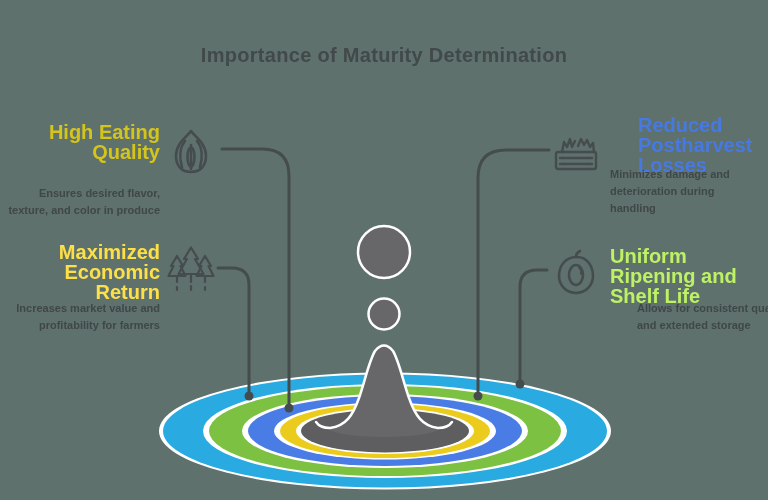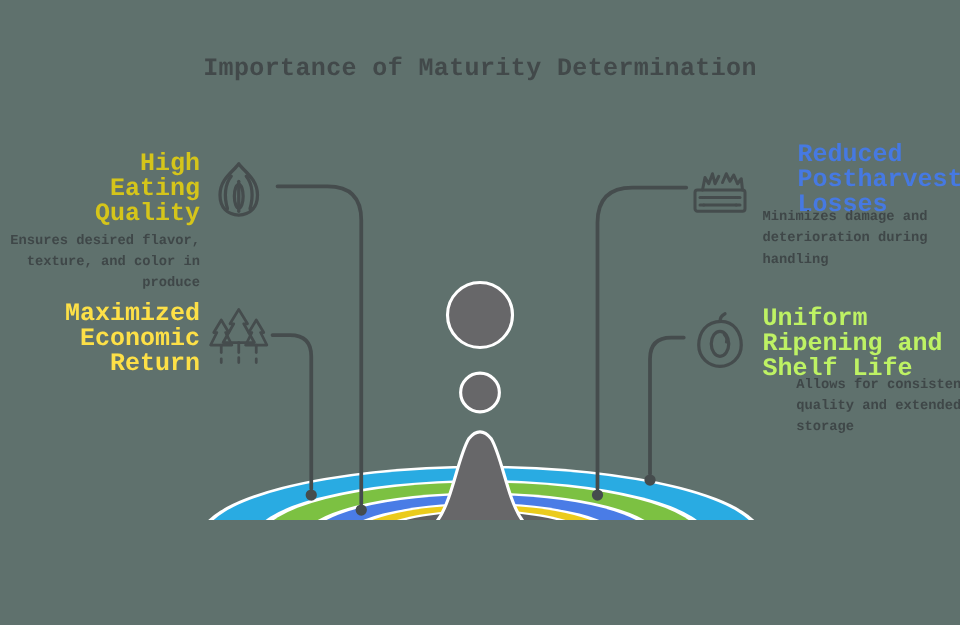--- a/index.html
+++ b/index.html
@@ -1,18 +1,18 @@
 <!DOCTYPE html>
 <html><head>
 <meta charset="utf-8">
 <style>
   html,body{margin:0;padding:0;background:#5F716D;}
   .stage{
-    position:relative;width:768px;height:416px;background:#5F716D;
-    font-family:Liberation Mono, monospace;overflow:hidden;
+    position:relative;width:768px;height:500px;background:#5F716D;
+    font-family:Liberation Sans, sans-serif;overflow:hidden;
   }
   .art{position:absolute;left:0;top:0;}
   .title{
     position:absolute;top:44px;left:0;width:100%;text-align:center;
     font-size:20px;font-weight:bold;color:#42494A;letter-spacing:.3px;
   }
   .heading{position:absolute;font-weight:bold;font-size:20px;line-height:20px;}
   .desc{position:absolute;font-size:11px;font-weight:bold;line-height:17px;color:#3F4748;}
   .ta-r{text-align:right;}
   .ta-l{text-align:left;}
@@ -79,20 +79,21 @@
       <circle cx="520" cy="384" r="4.5"></circle>
     </g>
   </svg>
 
   <div class="title">Importance of Maturity Determination</div>
 
   <div class="heading ta-r accent-yellow h-heq">High Eating Quality</div>
   <div class="desc ta-r d-heq">Ensures desired flavor, texture, and color in produce</div>
 
   <div class="heading ta-r accent-green h-mer">Maximized Economic Return</div>
+  <div class="desc ta-r d-mer">Increases market value and profitability for farmers</div>
 
   <div class="heading ta-l accent-blue h-rpl">Reduced Postharvest Losses</div>
   <div class="desc ta-l d-rpl">Minimizes damage and deterioration during handling</div>
 
   <div class="heading ta-l accent-cyan h-url">Uniform Ripening and Shelf Life</div>
   <div class="desc ta-l d-url">Allows for consistent quality and extended storage</div>
 
   <div class="icon" style="left:166px;top:126px;">
     <svg width="50" height="50" viewBox="0 0 50 50" fill="none" stroke="#454C4D" stroke-width="2.6" stroke-linecap="round" stroke-linejoin="round">
       <path d="M25,5 C21,11 10,17 10,30 C10,40 16,46 25,46 C34,46 40,40 40,30 C40,17 29,11 25,5 Z"></path>

